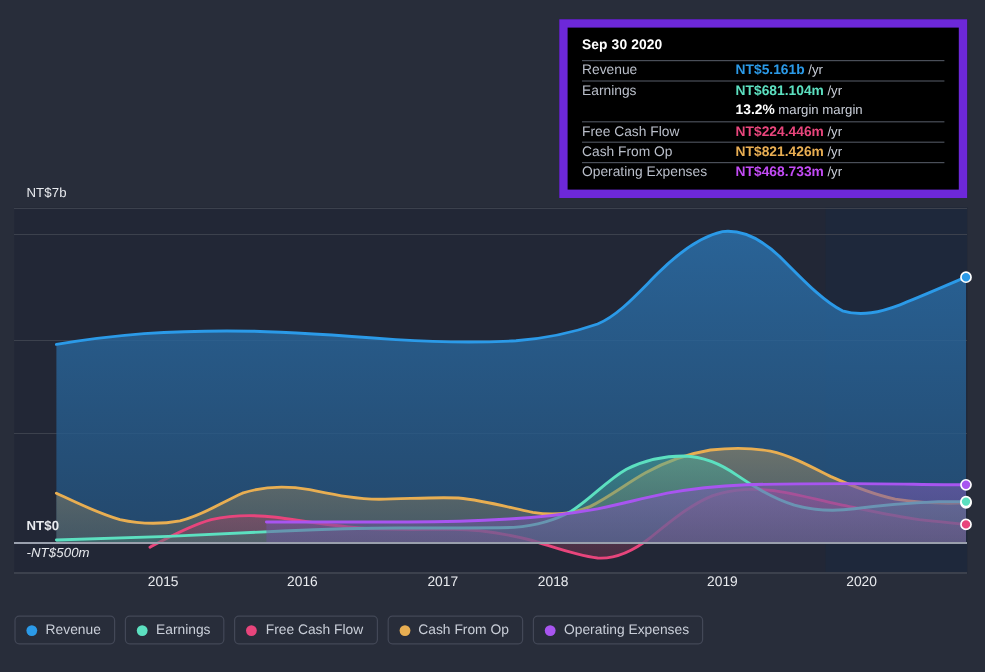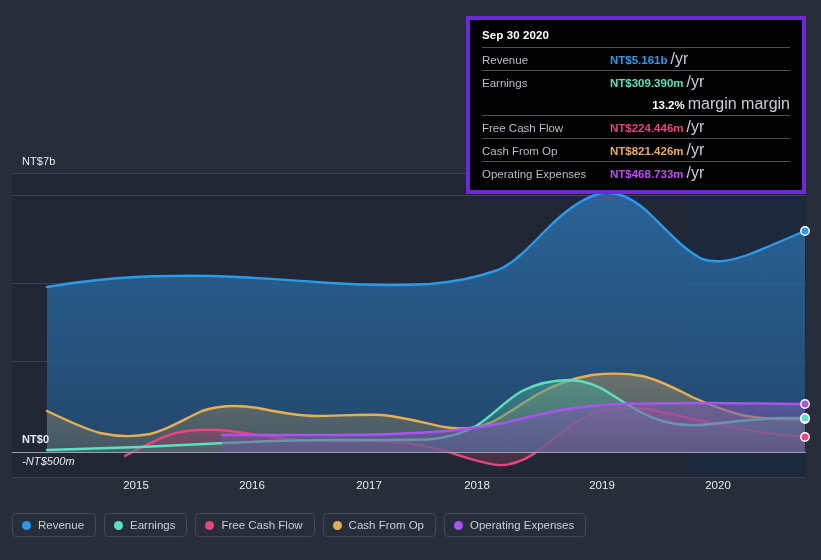--- a/index.html
+++ b/index.html
@@ -43,51 +43,51 @@
     transform: translateX(-50%);
     white-space: nowrap;
   }
 
   
   #tooltip {
     position: absolute;
     left: 466px; top: 16px;
     width: 340px;
     background: #000000;
-    border: 4px solid #6d28d9;
+    border: 7px solid #6d28d9;
     padding: 8px 12px 6px 12px;
   }
   #tooltip-date {
     color: #ffffff;
     font-size: 11.5px;
     font-weight: bold;
     padding: 1px 0 6px 0;
     letter-spacing: .1px;
   }
   .tt-row {
     display: flex;
     align-items: baseline;
     border-top: 1px solid #4a4f59;
     padding: 2px 0 2px 0;
     min-height: 17px;
   }
-  .tt-row.no-border { border-top: none; justify-content: flex-end; }
+  .tt-row.no-border { border-top: none; }
   .tt-label {
     color: #b9bec9;
     font-size: 11.5px;
     width: 128px;
     flex: 0 0 128px;
   }
   .tt-value {
     font-size: 11.5px;
     font-weight: bold;
   }
   .tt-unit {
     color: #c9ced8;
-    font-size: 16px;
+    font-size: 11px;
     font-weight: normal;
     margin-left: 3px;
   }
 
   
   #legend {
     position: absolute;
     left: 12px; top: 513px;
     display: flex;
     gap: 8px;
@@ -238,37 +238,37 @@
   </div>
 
   <div class="y-label" id="ylabel-top">NT$7b</div>
   <div class="y-label" id="ylabel-zero">NT$0</div>
   <div class="y-label" id="ylabel-bot">-NT$500m</div>
 
   <div id="x-axis">
     <div class="x-label" style="left:136px">2015</div>
     <div class="x-label" style="left:252px">2016</div>
     <div class="x-label" style="left:369px">2017</div>
-    <div class="x-label" style="left:477px">2018</div>
+    <div class="x-label" style="left:461px">2018</div>
     <div class="x-label" style="left:602px">2019</div>
     <div class="x-label" style="left:718px">2020</div>
   </div>
 
   <div id="tooltip">
     <div id="tooltip-date">Sep 30 2020</div>
 
     <div class="tt-row">
       <span class="tt-label">Revenue</span>
       <span class="tt-value" style="color:#2b9ae8">NT$5.161b</span>
       <span class="tt-unit">/yr</span>
     </div>
 
     <div class="tt-row">
       <span class="tt-label">Earnings</span>
-      <span class="tt-value" style="color:#5ce0c0">NT$309.390m</span>
+      <span class="tt-value" style="color:#5ce0c0">NT$681.104m</span>
       <span class="tt-unit">/yr</span>
     </div>
 
     <div class="tt-row no-border">
       <span class="tt-label"></span>
       <span class="tt-value" style="color:#ffffff">13.2%</span>
       <span class="tt-unit">margin margin</span>
     </div>
 
     <div class="tt-row">

